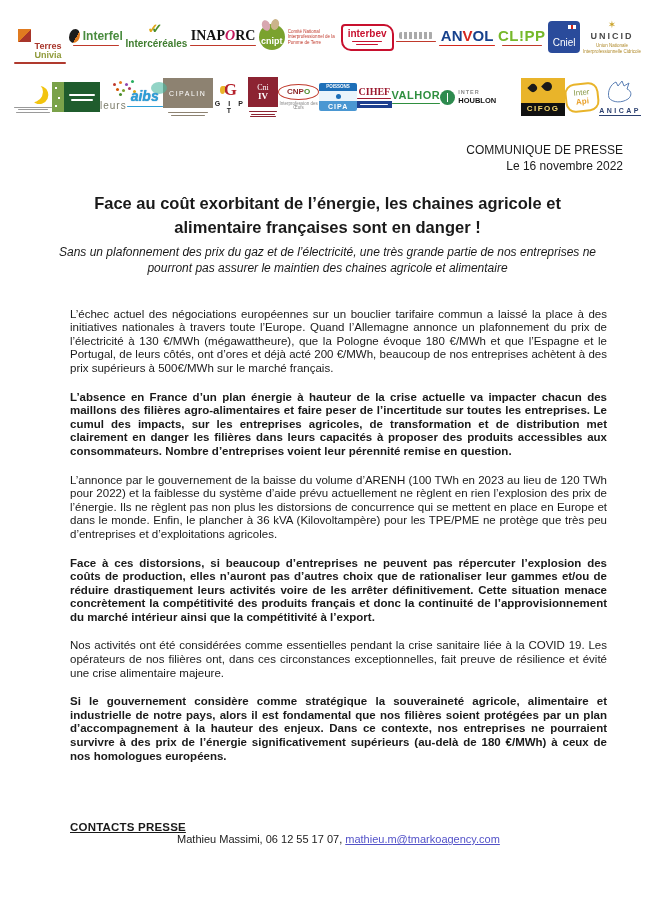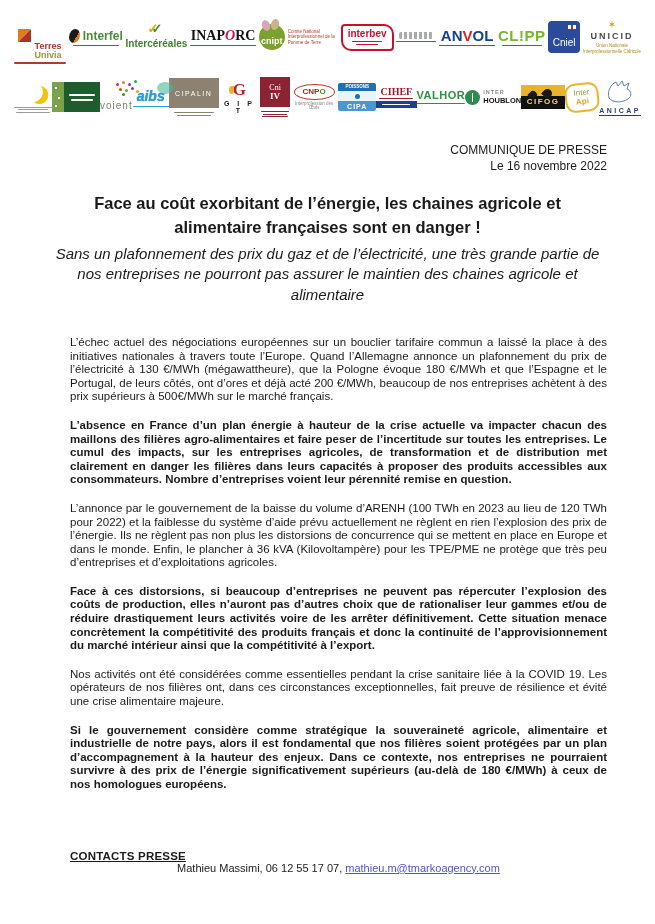--- a/index.html
+++ b/index.html
@@ -157,44 +157,44 @@
 
   
   .ih-row{display:flex;align-items:center;gap:3px;}
   .ih-leaf{width:15px;height:15px;border-radius:50%;background:#2e8b4f;position:relative;}
   .ih-leaf::after{content:"";position:absolute;left:7px;top:3px;width:1px;height:9px;background:#fff;}
   .ih-txt{display:flex;flex-direction:column;align-items:flex-start;gap:1px;}
   .ih-t1{font-size:5.5px;font-weight:bold;color:#8a8a8a;letter-spacing:1px;}
   .ih-t2{font-size:7.5px;font-weight:bold;color:#111;}
 
   
-  .cifog{width:44px;height:24px;background:#e9b42a;display:flex;flex-direction:column;
-         justify-content:flex-end;position:relative;}
+  .cifog{width:44px;height:38px;background:#e9b42a;display:flex;flex-direction:column;
+         justify-content:flex-end;position:relative;margin-left:25px;}
   .goose{position:absolute;background:#1a1a1a;width:8px;height:8px;border-radius:50% 50% 50% 0;}
   .goose.g1{top:6px;left:8px;transform:rotate(45deg);}
   .goose.g2{top:4px;left:22px;transform:rotate(45deg);width:9px;height:9px;}
   .cifog-b{background:#111;color:#f5d76e;font-size:8px;font-weight:bold;text-align:center;
            letter-spacing:1.5px;padding:2px 0 3px 0;}
 
   
   .iapi{border:2px solid #e9b42a;border-radius:10px;transform:rotate(-6deg);
         padding:4px 7px;display:flex;flex-direction:column;align-items:center;gap:1px;}
   .iapi .t1{font-size:8px;color:#8a9a4a;} .iapi .t2{font-size:8px;font-weight:bold;color:#e9a12a;}
 
   
   .ani-tx{font-size:7px;font-weight:bold;letter-spacing:2.5px;color:#2a3f6f;
           border-bottom:1px solid #2a3f6f;padding-bottom:1px;}
 
   
-  .kicker-block{margin-top:20px;padding-right:48px;text-align:right;font-size:12px;
+  .kicker-block{margin-top:20px;padding-right:32px;text-align:right;font-size:12px;
                 line-height:1.35;}
   .doc-title{margin:18px auto 4px auto;max-width:520px;text-align:center;
              font-size:16.5px;font-weight:bold;line-height:1.45;}
   .doc-subtitle{margin:0 auto;max-width:545px;text-align:center;font-style:italic;
-                font-size:15px;line-height:1.35;}
+                font-size:12px;line-height:1.35;}
   .content{padding:16px 48px 0 70px;}
   .para{margin:15px 0 12px 0;font-size:11.5px;line-height:13.6px;text-align:justify;}
   .para.bold{font-weight:bold;}
   .contacts{padding:26px 48px 0 70px;}
   .contacts-heading{font-size:11.5px;font-weight:bold;text-decoration:underline;
                     letter-spacing:.2px;margin-top:20px;}
   .contact-line{text-align:center;font-size:11px;}
   .contact-line a{color:#5352c8;text-decoration:underline;cursor:pointer;}
 </style>
 </head>
@@ -305,21 +305,21 @@
               <span class="tb" style="width:26px"></span>
               <span class="tb" style="width:22px"></span>
             </span>
         </span>
       </div>
 
       <div class="lg">
         <span class="sem-dots">
             <i></i>
           </span>
-        <span class="sem-tx">voient</span>
+        <span class="sem-tx">leurs</span>
       </div>
 
       <div class="lg">
         <span class="aibs"><span class="aibs-tx">aibs</span></span>
         <span class="tb aibs-bar" style="width:36px"></span>
       </div>
 
       <div class="lg">
         <span class="cip">
             <span>CIPALIN</span>

